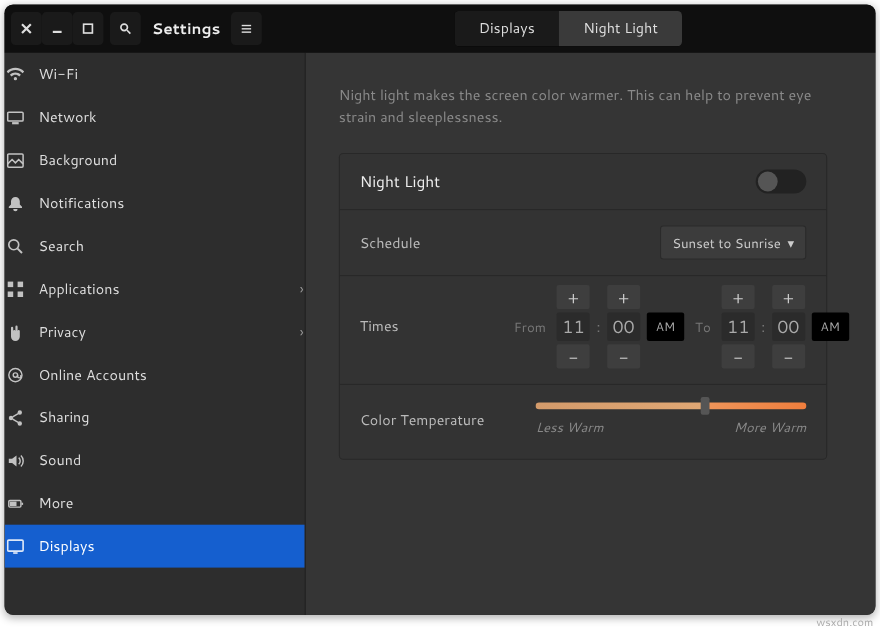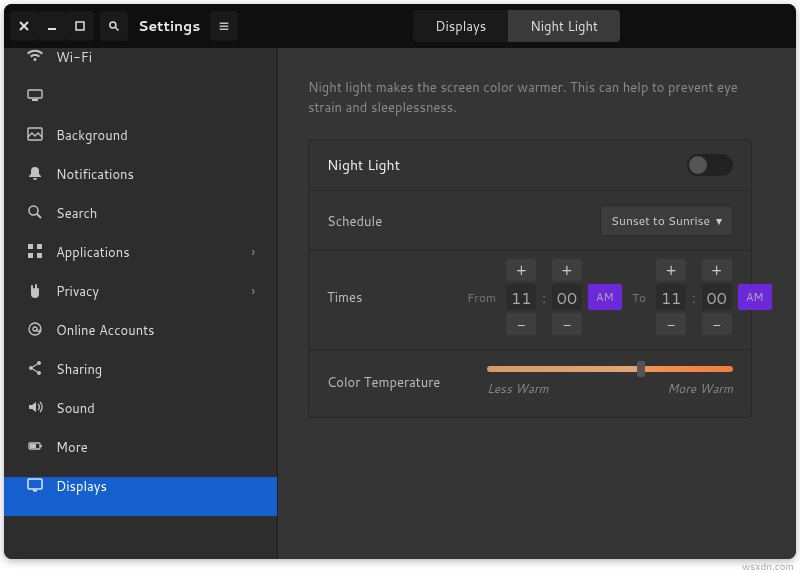--- a/index.html
+++ b/index.html
@@ -8,42 +8,42 @@
   .titlebar { height: 44px; background: #0f0f0f; display: flex; align-items: center; padding: 0 6px; gap: 0; }
   .tb-btn { width: 28px; height: 30px; background: #1a1a1a; border-radius: 4px; display: flex; align-items: center; justify-content: center; color: #ddd; font-size: 12px; cursor: pointer; }
   .tb-btn svg { width: 12px; height: 12px; fill: #ddd; }
   .tb-title { color: #eee; font-weight: 600; font-size: 14px; margin: 0 10px; }
   .tb-spacer { flex: 1; }
   .tabgroup { display: flex; background: #000; border-radius: 4px; overflow: hidden; margin-right: 170px; }
   .tab { padding: 7px 22px; color: #ddd; font-size: 13px; cursor: pointer; background: #1a1a1a; }
   .tab.active { background: #3a3a3a; }
   .body { display: flex; flex: 1; overflow: hidden; }
   .sidebar { width: 274px; background: #2d2d2d; border-right: 1px solid #1e1e1e; overflow-y: auto; }
-  .side-item { height: 39px; display: flex; align-items: flex-start; padding: 0 22px; color: #ddd; font-size: 13px; cursor: pointer; gap: 12px; }
+  .side-item { height: 39px; display: flex; align-items: center; padding: 0 1px; color: #ddd; font-size: 13px; cursor: pointer; gap: 12px; }
   .side-item.active { background: #155fcf; color: #fff; }
   .side-item .icon { width: 18px; display: flex; align-items: center; justify-content: center; opacity: 0.85; }
   .side-item .label { flex: 1; }
   .chev { opacity: 0.6; }
   .content { flex: 1; background: #353535; padding: 30px 44px 20px 30px; overflow-y: auto; }
   .desc { color: #8a8a8a; font-size: 13px; line-height: 1.5; margin-bottom: 22px; }
   .panel { border: 1px solid #282828; border-radius: 4px; background: #333; }
   .row { display: flex; align-items: center; padding: 14px 18px; border-bottom: 1px solid #282828; }
   .row:last-child { border-bottom: none; }
   .row-label { flex: 0 0 140px; color: #bbb; font-size: 13px; }
   .row-label.strong { color: #eee; font-weight: 500; font-size: 14px; }
   .row-content { flex: 1; display: flex; align-items: center; justify-content: flex-end; gap: 8px; }
   .switch { width: 46px; height: 22px; background: #222; border-radius: 11px; position: relative; cursor: pointer; }
   .switch .knob { position: absolute; width: 18px; height: 18px; background: #555; border-radius: 50%; top: 2px; left: 2px; }
   .dropdown { background: #3c3c3c; border: 1px solid #2a2a2a; padding: 6px 10px; border-radius: 3px; color: #ccc; font-size: 12px; display: flex; align-items: center; gap: 6px; cursor: pointer; }
   .times-row { align-items: center; padding: 8px 18px 14px 18px; }
   .time-group { display: flex; align-items: center; gap: 6px; }
   .stepper { display: flex; flex-direction: column; align-items: center; gap: 3px; }
   .step-btn { width: 30px; height: 22px; background: #3e3e3e; border-radius: 2px; display: flex; align-items: center; justify-content: center; color: #ccc; font-size: 15px; cursor: pointer; }
   .step-val { width: 30px; height: 26px; background: #2b2b2b; border-radius: 2px; display: flex; align-items: center; justify-content: center; color: #aaa; font-size: 16px; }
-  .ampm-box { width: 34px; height: 26px; background: #6d28d9; border-radius: 2px; display: flex; align-items: center; justify-content: center; color: #aaa; font-size: 11px; margin: 25px 0; }
+  .ampm-box { width: 34px; height: 26px; background: #000000; border-radius: 2px; display: flex; align-items: center; justify-content: center; color: #aaa; font-size: 11px; margin: 25px 0; }
   .tlabel { color: #777; font-size: 12px; }
   .colon { color: #777; font-size: 13px; padding-top: 2px; }
   .slider-row-wrap { display: flex; flex-direction: column; flex: 1; padding-left: 20px;}
   .slider { position: relative; height: 6px; background: #2a2a2a; border-radius: 3px; cursor: pointer; overflow: visible; }
   .slider-fill { position: absolute; left: 0; top: 0; bottom: 0; width: 62%; background: linear-gradient(90deg, #d49b6b, #e0a774); border-radius: 3px 0 0 3px; }
   .slider-right { position: absolute; right: 0; top: 0; bottom: 0; width: 38%; background: linear-gradient(90deg, #f0955a, #f07e3d); border-radius: 0 3px 3px 0; }
   .slider-thumb { position: absolute; left: 61%; top: -5px; width: 8px; height: 16px; background: #555; border-radius: 2px; }
   .slider-labels { display: flex; justify-content: space-between; margin-top: 8px; color: #888; font-size: 12px; font-style: italic; }
   .slider-row { padding: 16px 18px 20px 18px; }
   svg { fill: currentColor; }
@@ -101,20 +101,21 @@
           </span>
           <span class="label">Wi-Fi</span>
         </div>
       <div class="side-item">
           <span class="icon">
             <svg width="16" height="16" viewBox="0 0 16 16">
               <rect x="1" y="3" width="14" height="8" rx="1" fill="none" stroke="currentColor" stroke-width="1.4"></rect>
               <rect x="5" y="12" width="6" height="2"></rect>
             </svg>
           </span>
+          <span class="label">Network</span>
         </div>
       <div class="side-item">
           <span class="icon">
             <svg width="16" height="16" viewBox="0 0 16 16">
               <rect x="1" y="2" width="14" height="12" rx="1" fill="none" stroke="currentColor" stroke-width="1.4"></rect>
               <path d="M1 11l4-4 3 3 3-3 4 4" fill="none" stroke="currentColor" stroke-width="1.4"></path>
             </svg>
           </span>
           <span class="label">Background</span>
         </div>

